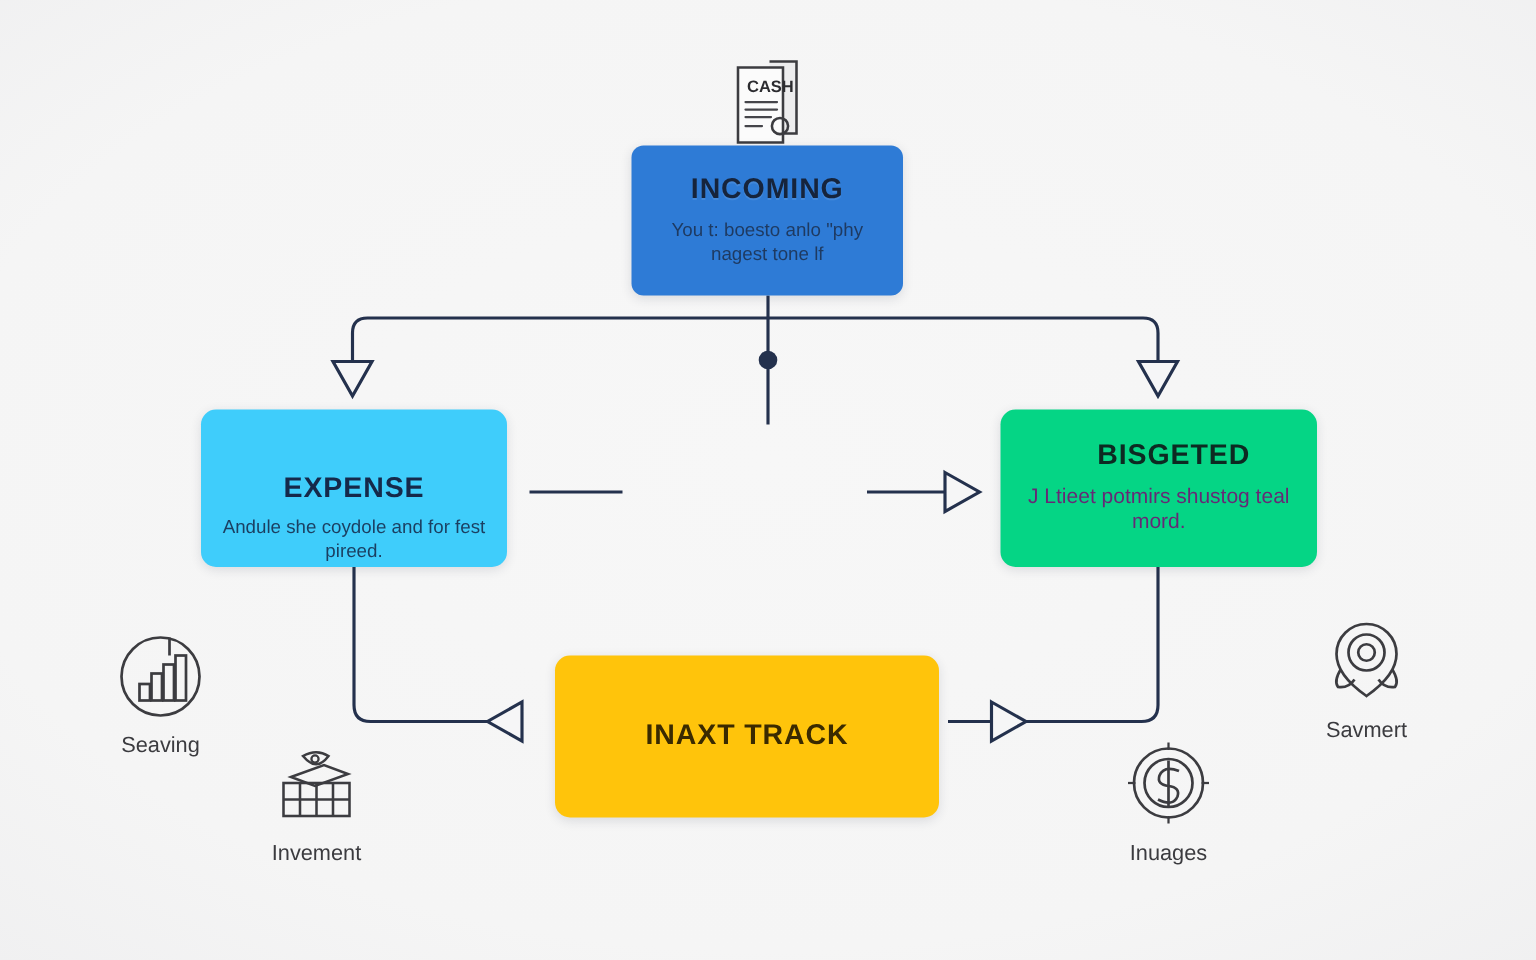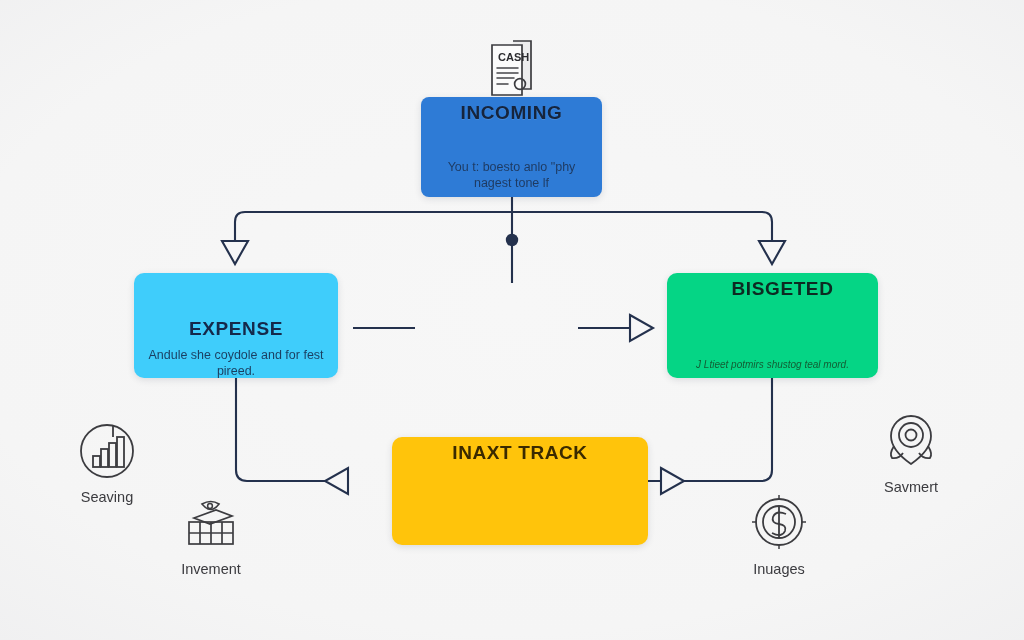--- a/index.html
+++ b/index.html
@@ -29,21 +29,21 @@
   }
 
   
   .node {
     position: absolute;
     box-sizing: border-box;
     border-radius: 10px;
     display: flex;
     flex-direction: column;
     align-items: center;
-    justify-content: space-between;
+    justify-content: center;
     text-align: center;
     padding: 6px 14px;
     box-shadow: 0 2px 7px rgba(40,50,70,0.13);
   }
   .node .title {
     font-weight: bold;
     letter-spacing: 0.6px;
     line-height: 1.1;
   }
   .node .subtitle {
@@ -65,24 +65,24 @@
     background: #3fcdfb;
   }
   #node-expense .title { font-size: 19px; color: #15294a; margin-top: 40px; }
   #node-expense .subtitle { font-size: 12.5px; color: #183354; }
 
   #node-budgeted {
     left: 667px; top: 273px; width: 211px; height: 105px;
     background: #05d585;
   }
   #node-budgeted .title { font-size: 19px; color: #0d2a22; margin-left: 20px; }
-  #node-budgeted .subtitle { font-size: 10px; color: #14532d; font-style: italic; }
+  #node-budgeted .subtitle { font-size: 14px; color: #701a75; }
 
   #node-track {
-    left: 392px; top: 437px; width: 256px; height: 108px;
+    left: 370px; top: 437px; width: 256px; height: 108px;
     background: #ffc40b;
   }
   #node-track .title { font-size: 19px; color: #3a2a00; }
   #node-track .subtitle { font-size: 12.5px; color: #4a3506; }
 
   
   #cash-doc {
     position: absolute;
     left: 481px; top: 34px;
     width: 62px; height: 64px;

